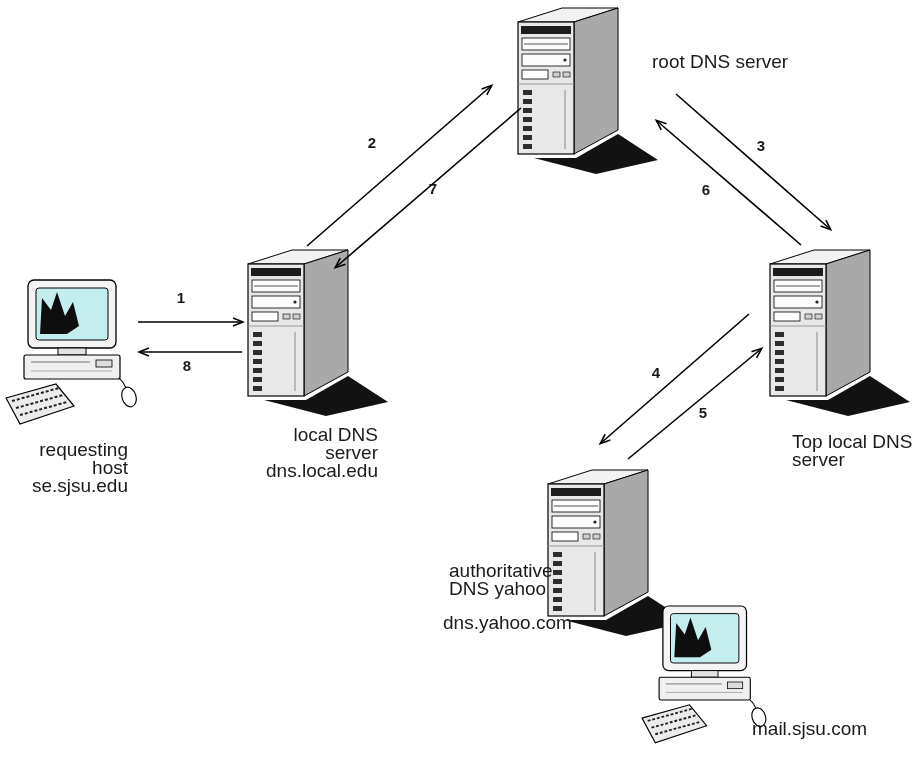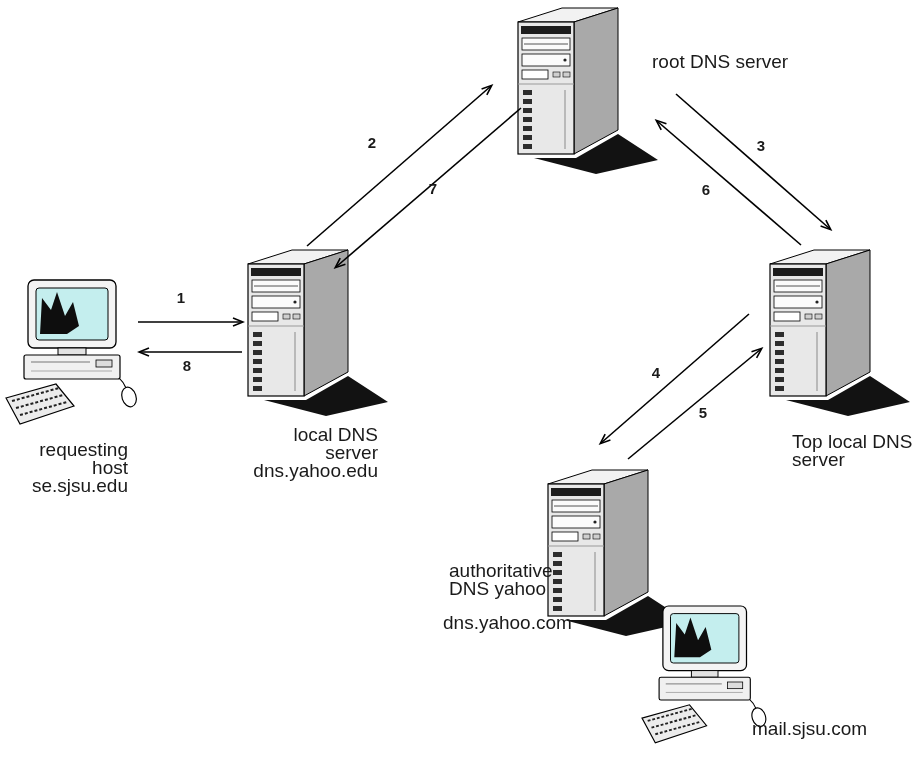--- a/index.html
+++ b/index.html
@@ -120,21 +120,21 @@
   <div class="num" style="left:645px;top:364px">4</div>
   <div class="num" style="left:692px;top:404px">5</div>
   <div class="num" style="left:695px;top:181px">6</div>
   <div class="num" style="left:422px;top:180px">7</div>
   <div class="num" style="left:176px;top:357px">8</div>
 
   <div class="label" style="left:652px;top:47px">root DNS server</div>
 
   <div class="label center" style="left:238px;top:420px;width:140px">
     <div>local DNS server</div>
-    <div>dns.yahoo.edu</div>
+    <div>dns.local.edu</div>
   </div>
 
   <div class="label center" style="left:4px;top:435px;width:124px">
     <div>requesting host</div>
     <div>se.sjsu.edu</div>
   </div>
 
   <div class="label" style="left:792px;top:427px">
     <div>Top local DNS</div>
     <div>server</div>

